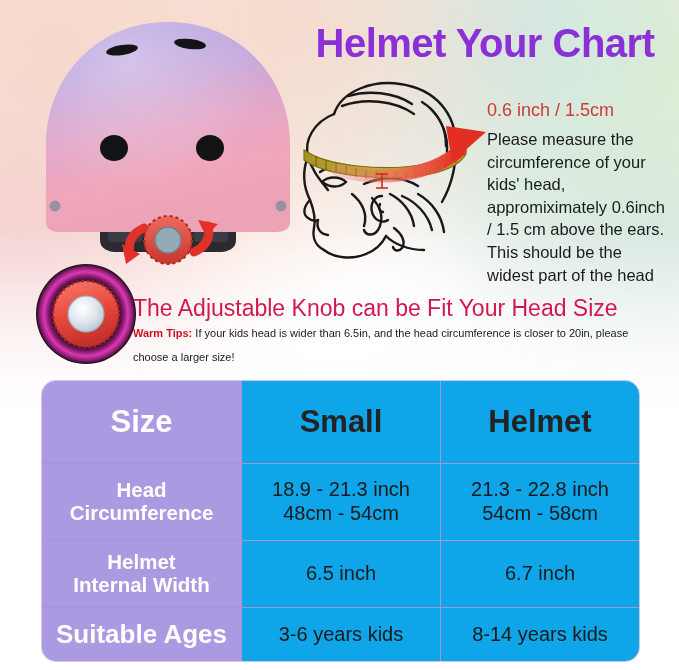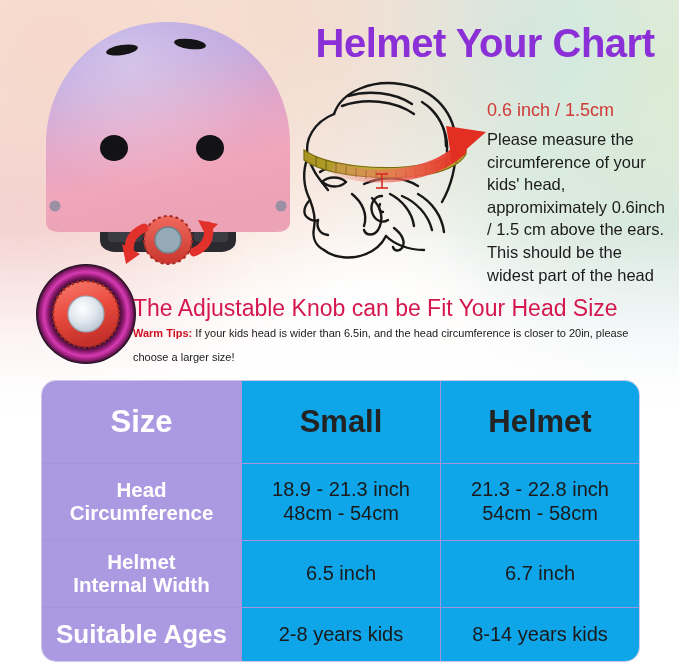--- a/index.html
+++ b/index.html
@@ -346,20 +346,20 @@
       </td>
       <td class="val-cell">
         <span class="nowrapline">6.7 inch</span>
       </td>
     </tr>
     <tr class="r-ages">
       <td class="label-cell">
         <span class="nowrapline">Suitable Ages</span>
       </td>
       <td class="val-cell">
-        <span class="nowrapline">2-8 years kids</span>
+        <span class="nowrapline">3-6 years kids</span>
       </td>
       <td class="val-cell">
         <span class="nowrapline">8-14 years kids</span>
       </td>
     </tr>
   </tbody>
 </table>
 
 </body></html>

